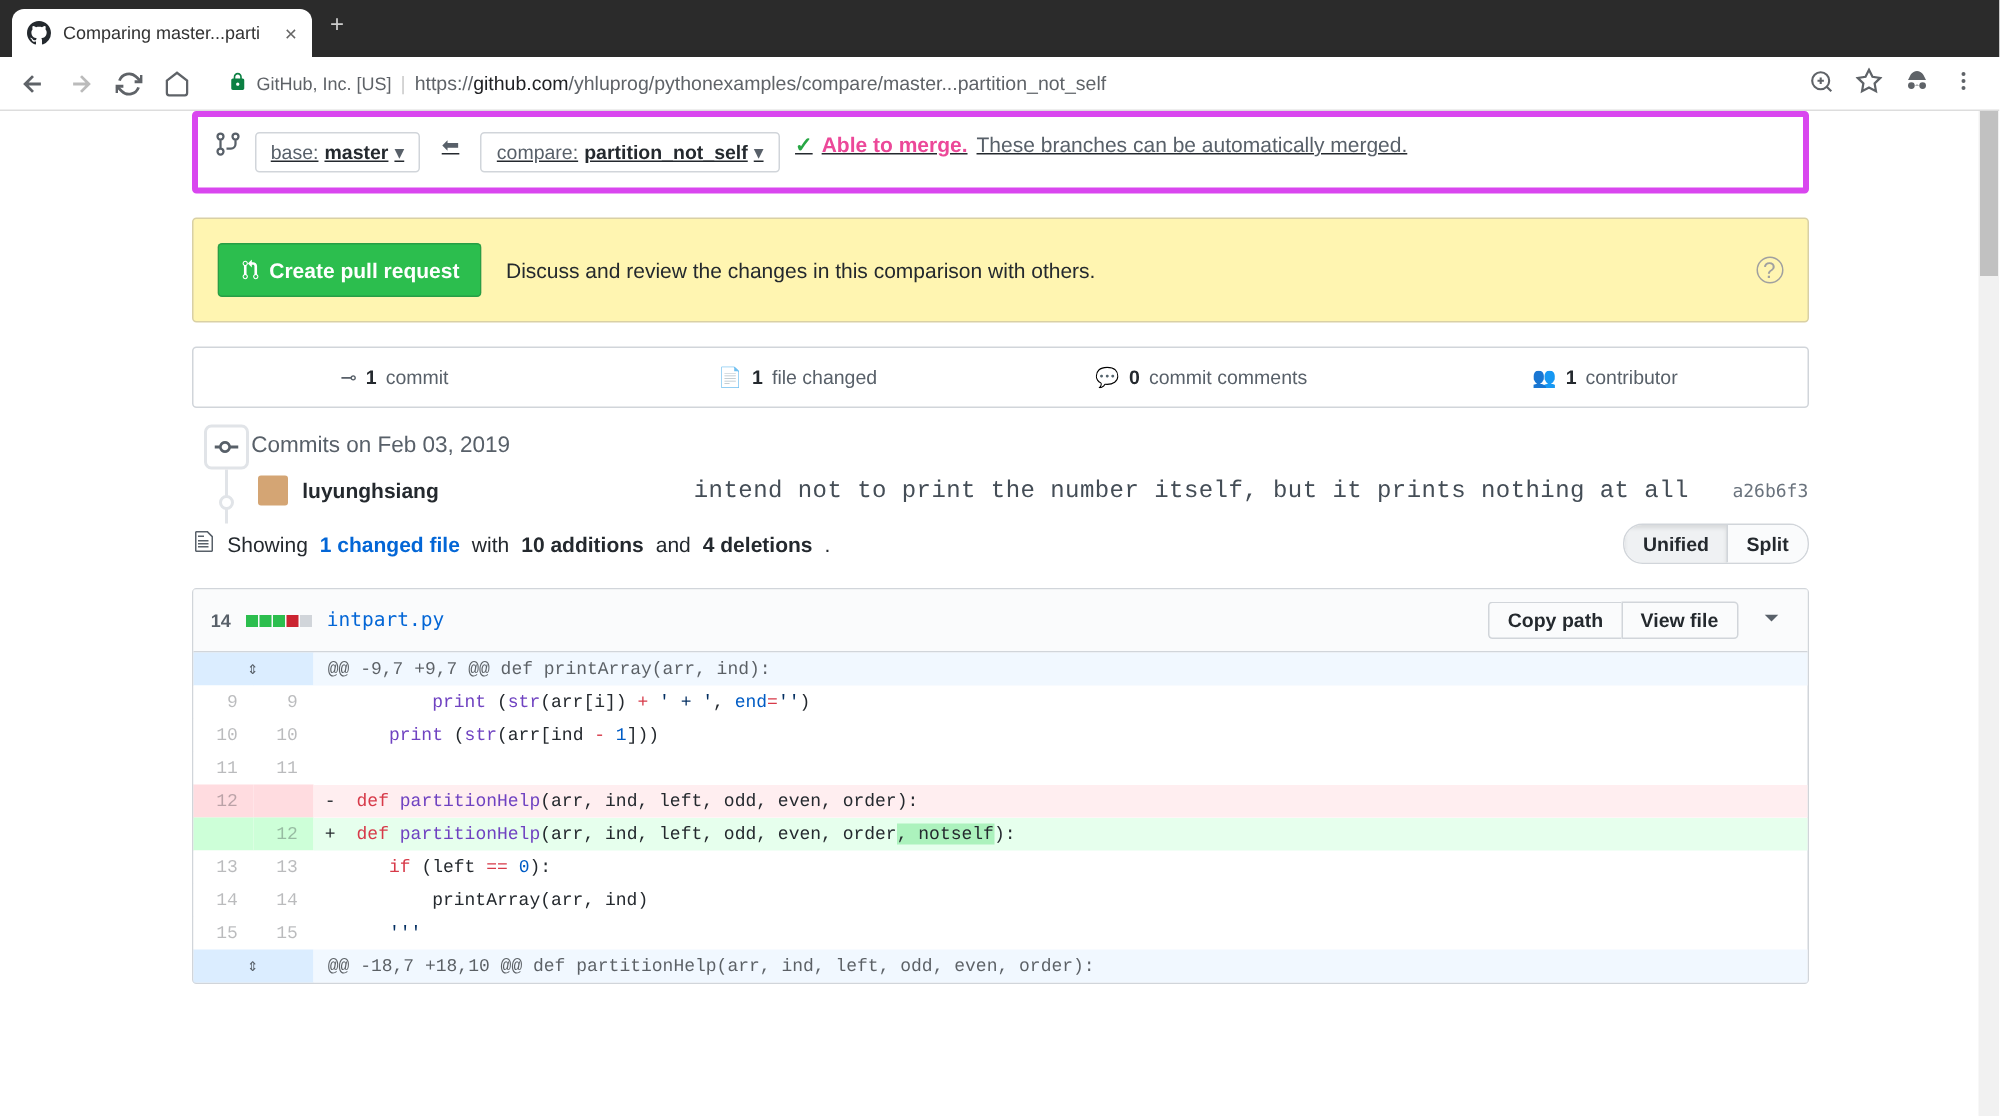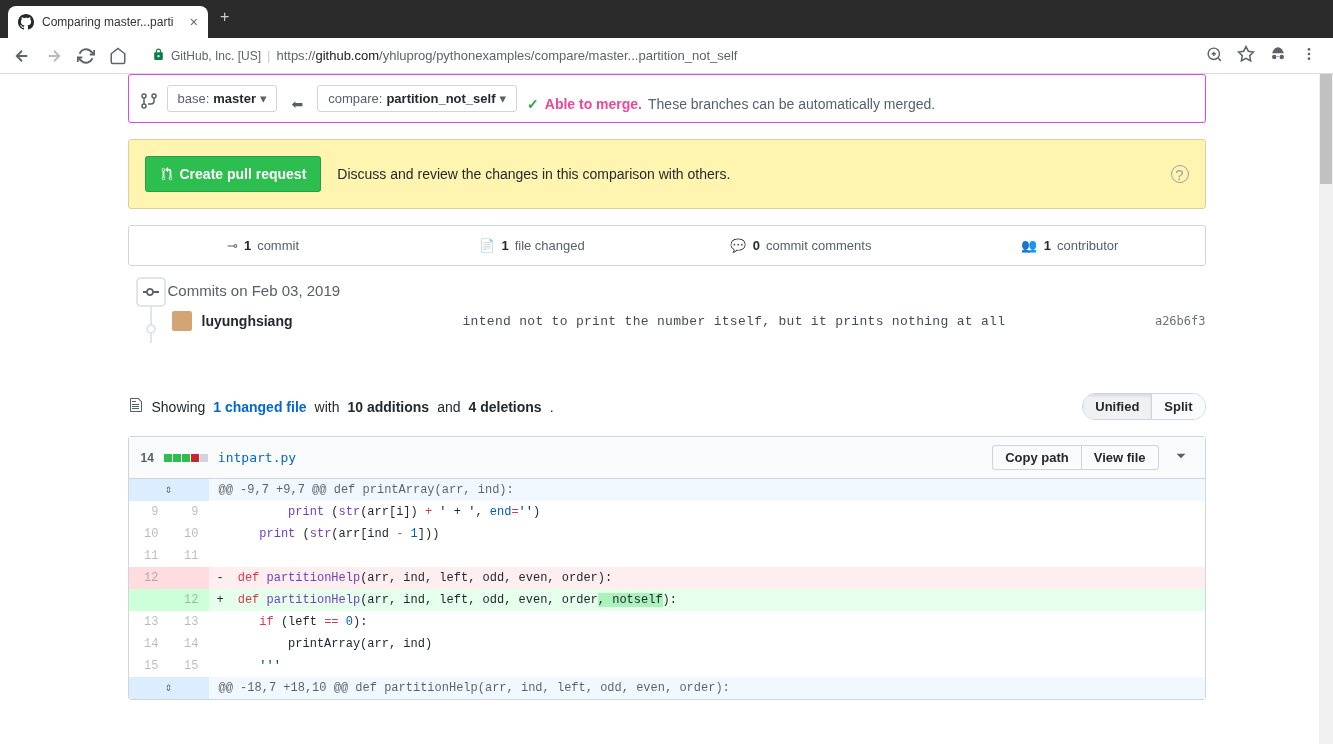--- a/index.html
+++ b/index.html
@@ -15,21 +15,21 @@
 .nav-btn.disabled { color: #bbb; }
 .url-bar { flex: 1; display: flex; align-items: center; padding: 0 8px; height: 28px; font-size: 13px; color: #333; gap: 6px; margin: 0 8px; }
 .url-prefix { color: #5f6368; font-size: 12px; }
 .url-sep { color: #ccc; }
 .url-text { color: #5f6368; }
 .url-text b { color: #202124; font-weight: normal; }
 .toolbar-icons { display: flex; gap: 14px; align-items: center; color: #5f6368; padding-right: 8px; }
 .toolbar-icons span { cursor: pointer; }
 .content { position: relative; height: calc(744px - 74px); overflow-y: auto; }
 .container { max-width: 1078px; margin: 0 auto; }
-.compare-header { border: 1px solid #d946ef; border-radius: 3px; padding: 10px 12px; display: flex; align-items: flex-end; gap: 10px; margin-top: 0; }
+.compare-header { border: 4px solid #d946ef; border-radius: 3px; padding: 10px 12px; display: flex; align-items: flex-start; gap: 10px; margin-top: 0; text-decoration: underline; }
 .compare-icon { color: #586069; }
 .branch-select { background: #fff; border: 1px solid #d1d5da; border-radius: 3px; padding: 5px 10px; font-size: 13px; color: #586069; cursor: pointer; display: inline-flex; align-items: center; gap: 4px; }
 .branch-select b { color: #24292e; }
 .swap-icon { color: #586069; cursor: pointer; padding: 0 4px; }
 .merge-msg { display: flex; align-items: center; gap: 6px; }
 .check { color: #28a745; font-weight: bold; }
 .able-merge { color: #ec4899; font-weight: 600; }
 .merge-detail { color: #586069; }
 .pr-bar { background: #fff5b1; border: 1px solid #d9d0a5; border-radius: 3px; padding: 16px; margin-top: 16px; display: flex; align-items: center; gap: 16px; }
 .create-pr-btn { background: #2cbe4e; color: #fff; border: 1px solid rgba(27,31,35,0.2); border-radius: 3px; padding: 9px 14px; font-size: 14px; font-weight: 600; cursor: pointer; display: inline-flex; align-items: center; gap: 6px; }
@@ -39,23 +39,23 @@
 .stat-item { flex: 1; text-align: center; padding: 12px; color: #586069; font-size: 13px; display: flex; align-items: center; justify-content: center; gap: 6px; }
 .stat-item b { color: #24292e; }
 .timeline { margin-top: 16px; position: relative; padding-left: 40px; }
 .timeline-badge { position: absolute; left: 8px; top: -5px; width: 30px; height: 30px; background: #fff; border: 2px solid #e1e4e8; border-radius: 5px; display: flex; align-items: center; justify-content: center; color: #586069; }
 .timeline-line { position: absolute; left: 22px; top: 25px; bottom: 0; width: 2px; background: #e1e4e8; }
 .timeline-dot { position: absolute; left: 18px; top: 42px; width: 10px; height: 10px; background: #fff; border: 2px solid #e1e4e8; border-radius: 50%; }
 .commits-date { color: #586069; font-size: 15px; }
 .commit-row { display: flex; align-items: center; gap: 10px; padding: 12px 0 12px 4px; }
 .avatar { width: 20px; height: 20px; background: #d4a574; border-radius: 2px; }
 .author { font-weight: 600; color: #24292e; }
-.commit-msg { font-family: SFMono-Regular, Consolas, "Liberation Mono", Menlo, monospace; font-size: 13px; color: #444d56; flex: 1; text-align: left; padding-left: 160px; letter-spacing: 0.3px; }
+.commit-msg { font-family: SFMono-Regular, Consolas, "Liberation Mono", Menlo, monospace; font-size: 16px; color: #444d56; flex: 1; text-align: left; padding-left: 160px; letter-spacing: 0.3px; }
 .commit-sha { font-family: SFMono-Regular, Consolas, monospace; font-size: 12px; color: #6a737d; }
-.diff-summary { display: flex; align-items: center; justify-content: space-between; margin-top: 50px; }
+.diff-summary { display: flex; align-items: center; justify-content: space-between; }
 .diff-text { display: flex; align-items: center; gap: 8px; color: #24292e; }
 .diff-text .link { color: #0366d6; font-weight: 600; }
 .diff-text b { font-weight: 600; }
 .view-toggle { display: flex; border: 1px solid #d1d5da; border-radius: 13px; overflow: hidden; }
 .view-toggle button { background: #fafbfc; border: none; padding: 5px 12px; font-size: 13px; font-weight: 600; cursor: pointer; color: #24292e; }
 .view-toggle button.active { background: #eff1f3; box-shadow: inset 0 2px 3px rgba(0,0,0,0.1); }
 .view-toggle button:first-child { border-right: 1px solid #d1d5da; }
 .file-box { border: 1px solid #d1d5da; border-radius: 3px; margin-top: 16px; }
 .file-header { background: #fafbfc; border-bottom: 1px solid #d1d5da; padding: 8px 12px; display: flex; align-items: center; gap: 10px; }
 .diff-count { font-size: 12px; font-weight: 600; color: #586069; }

